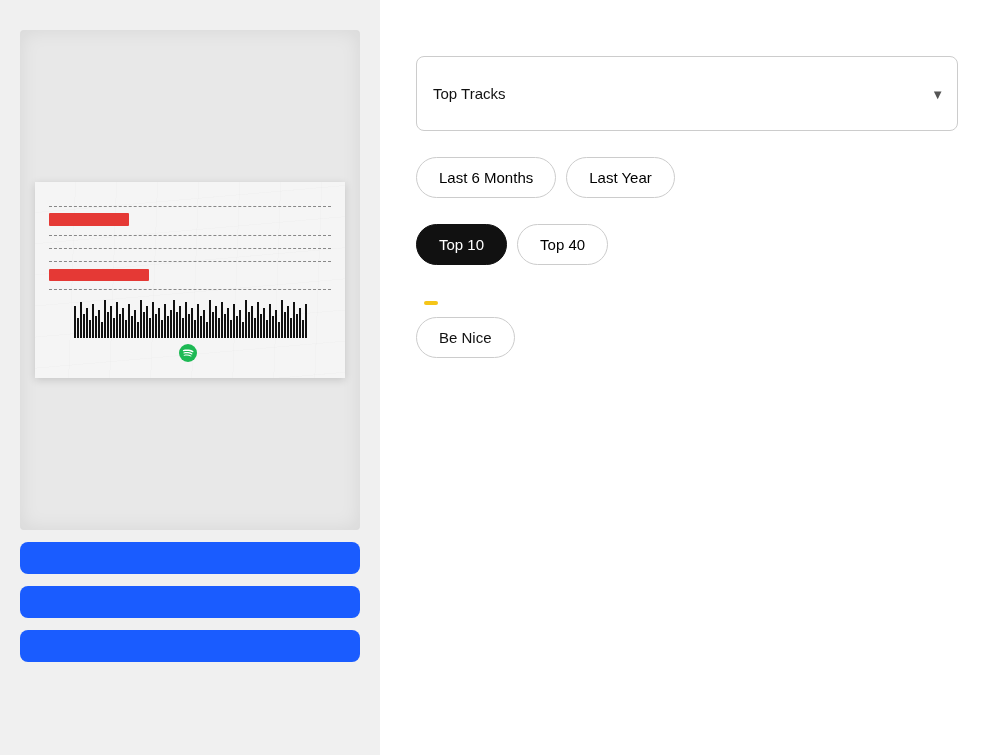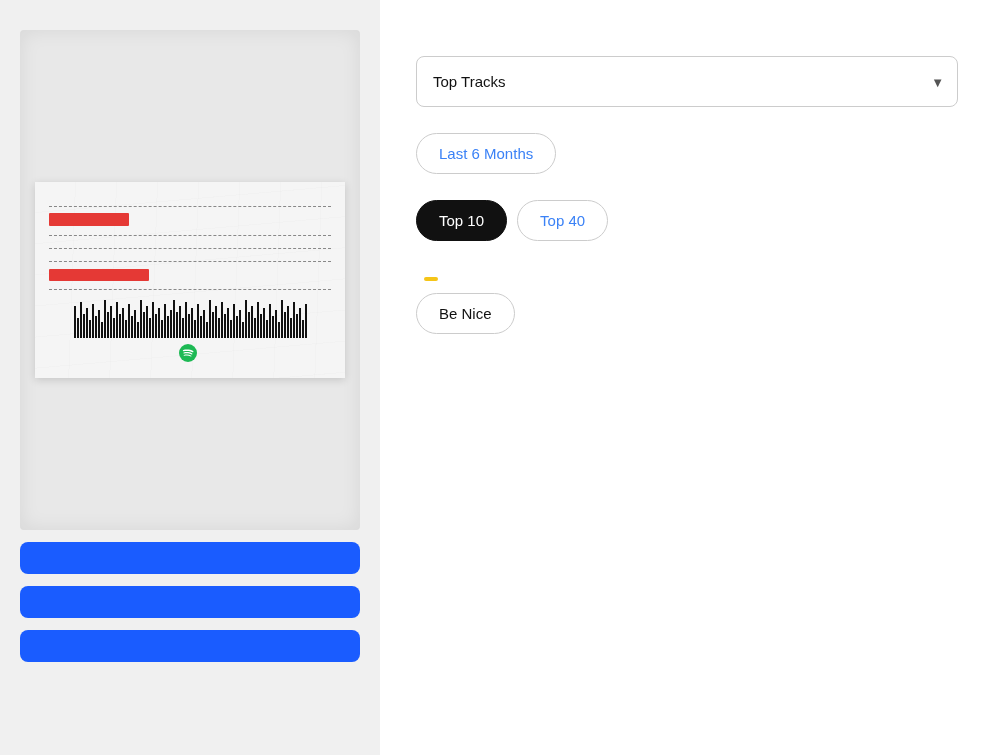--- a/index.html
+++ b/index.html
@@ -221,21 +221,21 @@
       margin-bottom: 8px;
     }
 
     .select-wrapper {
       position: relative;
       margin-bottom: 18px;
     }
 
     .custom-select {
       width: 100%;
-      padding: 16px 16px;
+      padding: 28px 16px;
       font-size: 15px;
       border: 1.5px solid #ccc;
       border-radius: 8px;
       appearance: none;
       background: #fff;
       cursor: pointer;
       color: #111;
     }
 
     .select-arrow {
@@ -256,21 +256,21 @@
       flex-wrap: wrap;
     }
 
     .toggle-btn {
       padding: 11px 22px;
       border-radius: 24px;
       border: 1.5px solid #ccc;
       background: #fff;
       font-size: 15px;
       cursor: pointer;
-      color: #3b82f6;
+      color: #000000;
       font-weight: 400;
     }
 
     .toggle-btn.active {
       background: #111;
       color: #fff;
       border-color: #111;
     }
 
     .font-btn {
@@ -507,20 +507,21 @@
     <select class="custom-select">
       <option>Top Tracks</option>
       <option>Top Artists</option>
     </select>
     <span class="select-arrow">▼</span>
   </div>
 
   <div class="field-label"></div>
   <div class="btn-group">
     <button class="toggle-btn">Last 6 Months</button>
+    <button class="toggle-btn">Last Year</button>
   </div>
 
   <div class="field-label"></div>
   <div class="btn-group">
     <button class="toggle-btn active">Top 10</button>
     <button class="toggle-btn">Top 40</button>
   </div>
 
   <div class="field-label"></div>
 

